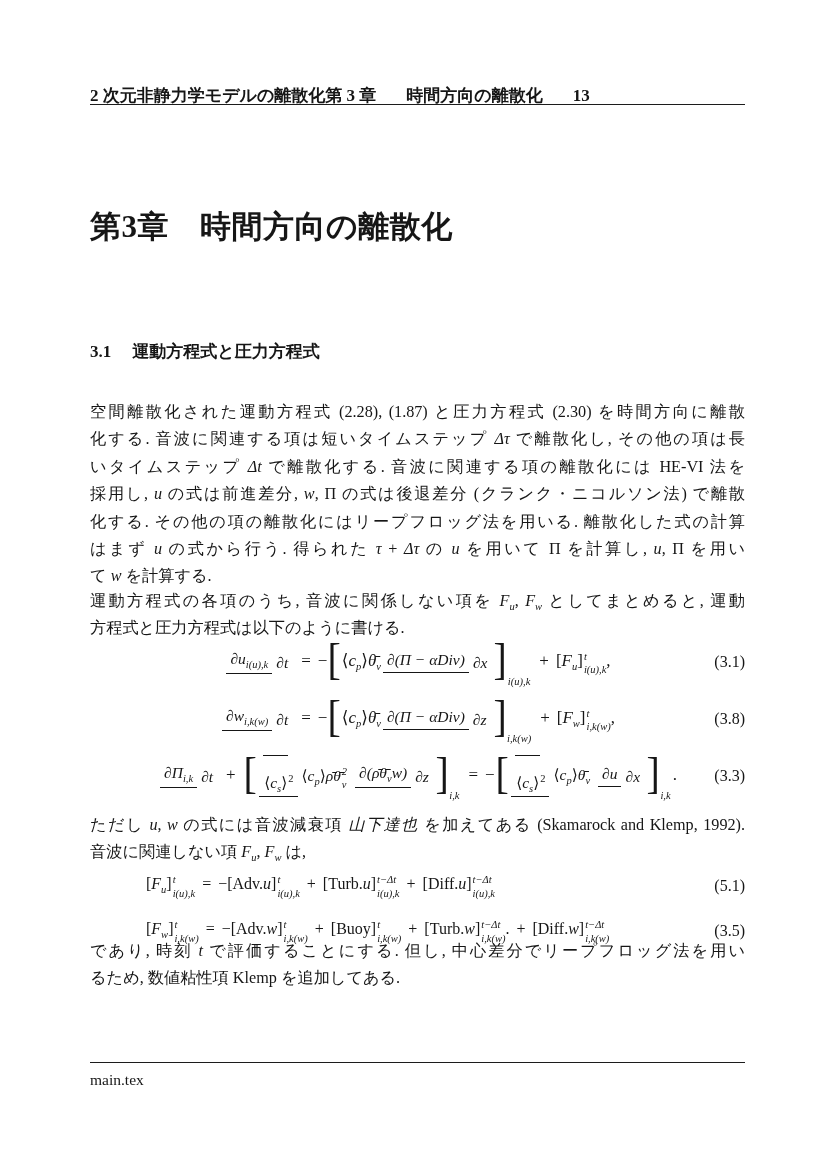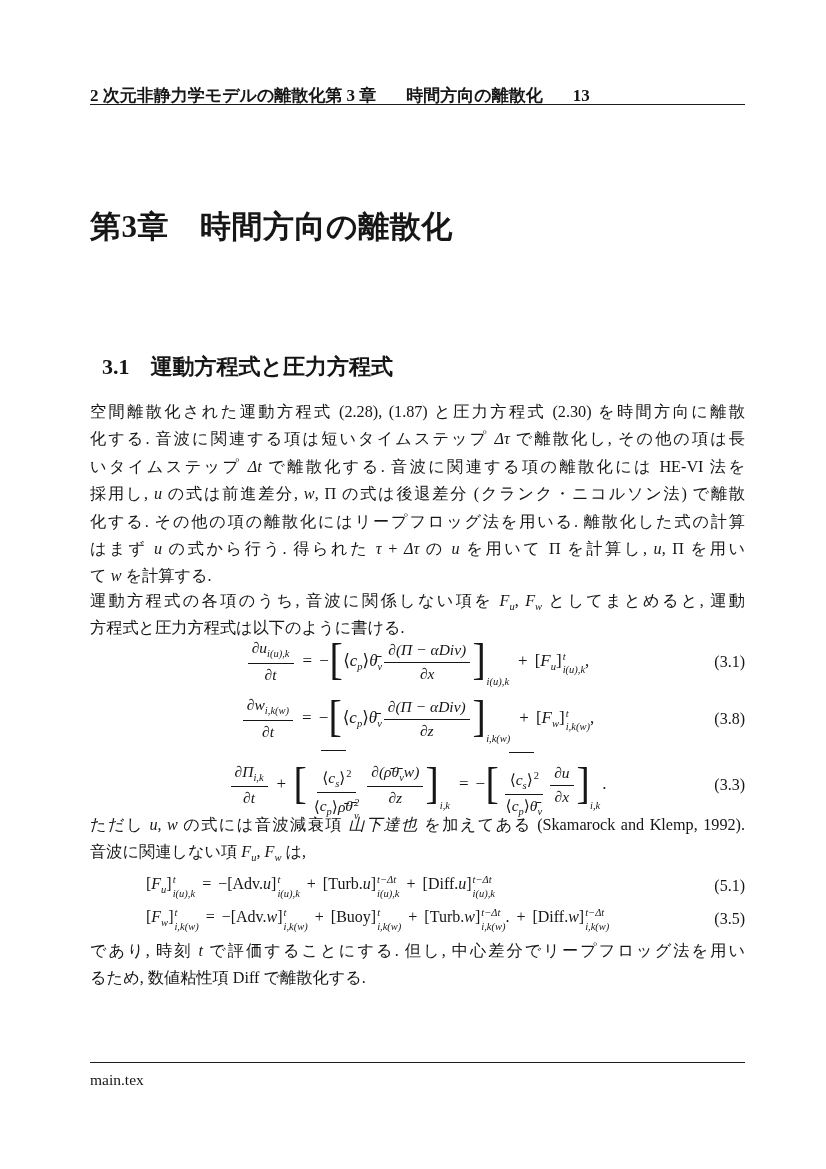--- a/index.html
+++ b/index.html
@@ -14,46 +14,46 @@
   .header{top:84px;display:flex;align-items:baseline;
     font-weight:700;font-size:17px;}
   .hdr-right{display:flex;align-items:baseline;}
   .hdr-title{margin-left:30px;}
   .hdr-page{margin-left:30px;}
   .headrule{top:104px;border:none;border-top:1.6px solid #1c1c1c;margin:0;height:0;}
 
   
   .chapter{top:206px;font-size:31px;font-weight:700;margin:0;letter-spacing:.5px;}
   .chapter .ch-title{margin-left:31px;}
-  .section{top:340px;font-size:22px;font-weight:700;margin:12px;}
+  .section{top:340px;font-size:17px;font-weight:700;margin:0;}
   .section .sec-title{margin-left:21px;}
 
   
   .para{font-size:16.2px;}
   .pline{height:27.4px;line-height:27.4px;text-align:justify;text-align-last:justify;
     text-justify:inter-character;overflow:hidden;white-space:nowrap;}
   .pline.last{text-align-last:left;}
   .para i, .eq-row i{font-style:italic;}
   .pline sub{font-size:10.5px;font-style:italic;}
 
   
   .eqs{display:flex;flex-direction:column;}
   .eqs1{top:636px;gap:5px;}
-  .eqs2{top:872px;gap:6px;}
+  .eqs2{top:872px;gap:18px;}
   .eq-row{position:relative;display:flex;align-items:center;justify-content:center;
     min-height:52px;font-size:17px;}
   .eqs2 .eq-row{min-height:27px;justify-content:flex-start;padding-left:56px;font-size:16px;}
   .eq-no{position:absolute;right:0;top:50%;transform:translateY(-50%);
     font-size:16px;font-style:normal;}
   .mrow{display:inline;white-space:nowrap;}
   .m{white-space:pre;}
   .it{font-style:italic;}
   .op{margin:0 7px;}
   .grp{white-space:nowrap;}
-  .frac{display:inline-flex;flex-direction:column;align-items:center;
+  .frac{display:inline-flex;flex-direction:row;align-items:center;
     vertical-align:middle;margin:0 2px;}
   .fn{display:block;border-bottom:1.2px solid currentColor;padding:0 4px 2px;
     font-size:15.5px;line-height:1.2;white-space:nowrap;text-align:center;}
   .fd{display:block;padding:2px 4px 0;font-size:15.5px;line-height:1.2;
     white-space:nowrap;text-align:center;}
   .bigd{font-size:255%;font-weight:400;line-height:.82;display:inline-block;
     vertical-align:middle;position:relative;top:-2px;transform:scaleX(.92);}
   .nsub{font-size:10.5px;font-style:italic;}
   .osup{font-size:10.5px;font-style:normal;}
   .bsub{font-size:10.5px;font-style:italic;position:relative;top:15px;margin-right:2px;}
@@ -192,21 +192,21 @@
           </span></span><span class="m">.</span><span class="m op">+</span><span class="m">[</span><span class="m">Diff.</span><span class="m it">w</span><span class="grp"><span class="m">]</span><span class="ss">
             <span class="ssup">t−Δt</span>
             <span class="ssb">i,k(w)</span>
           </span></span></span>
       <span class="eq-no">(3.5)</span>
     </div>
   </div>
 
 <div class="abs para" style="top:938px">
     <div class="pline">であり, 時刻 <i>t</i> で評価することにする. 但し, 中心差分でリープフロッグ法を用い</div>
-    <div class="pline last">るため, 数値粘性項 Diff で離散化する.</div>
+    <div class="pline last">るため, 数値粘性項 Klemp を追加してある.</div>
   </div>
 
 <div class="abs footer">
   <hr class="footrule">
   <div class="frow">
     <span>main.tex</span>
   </div>
 </div>
 
 </body></html>

